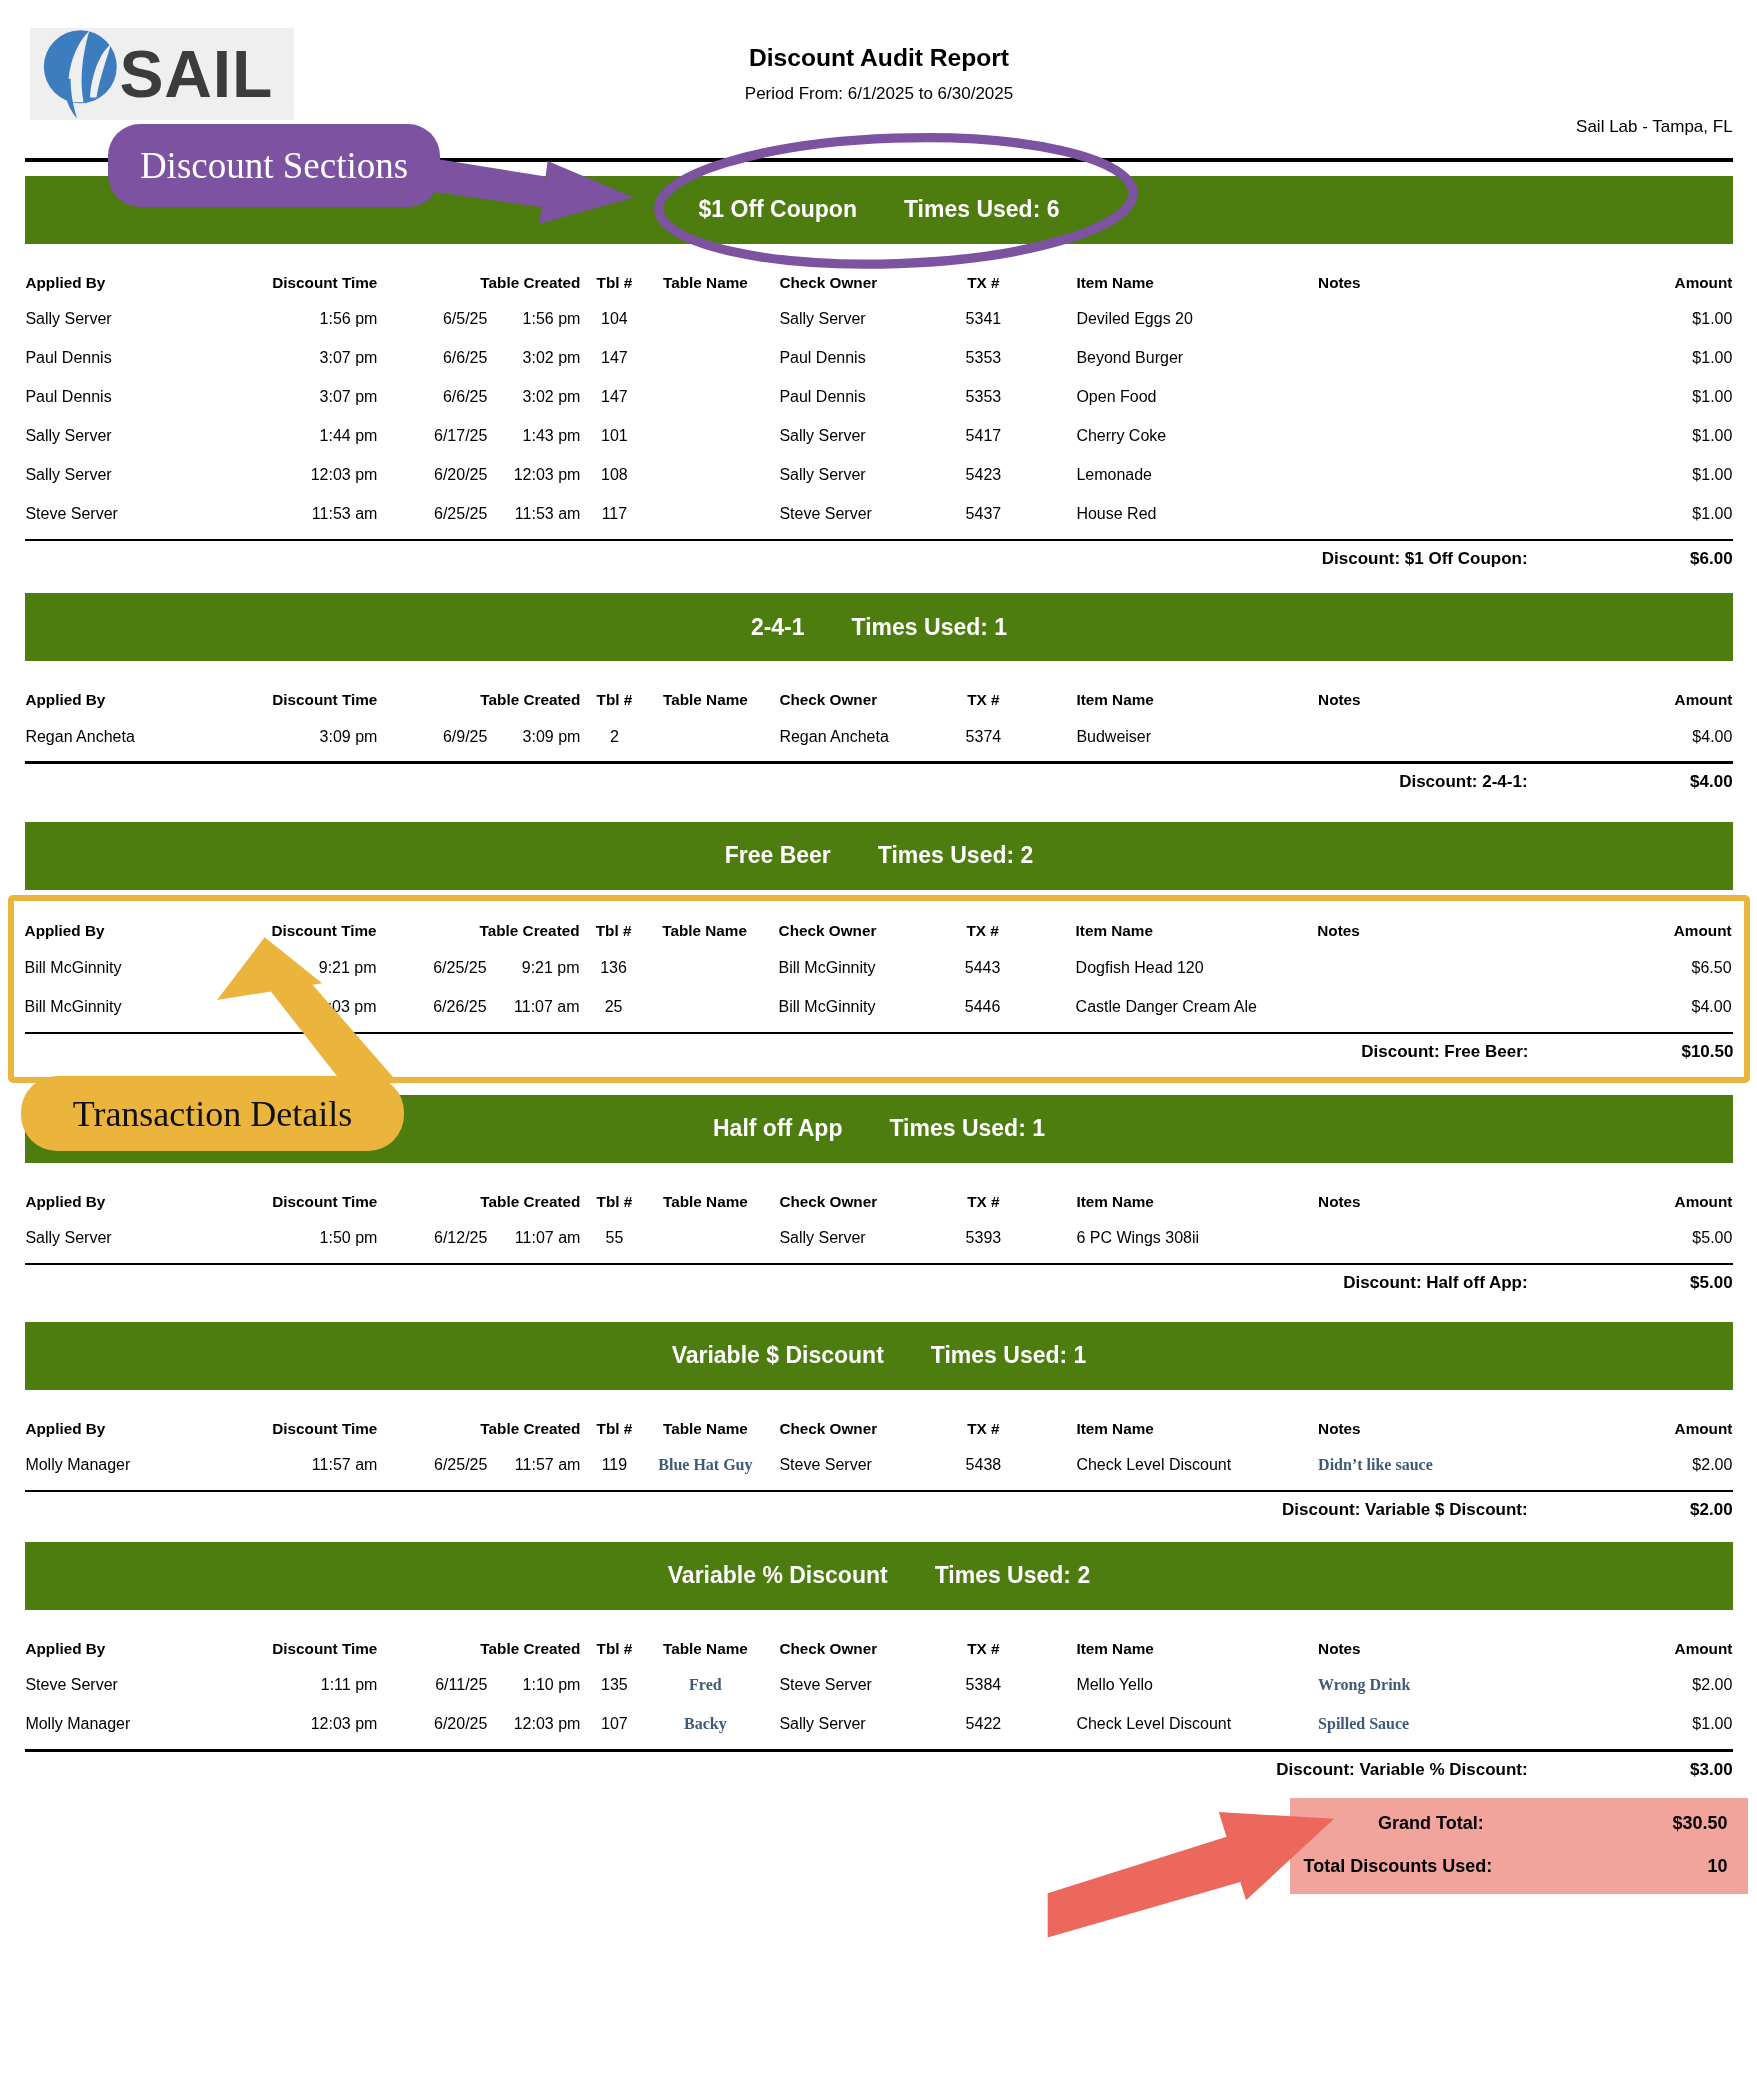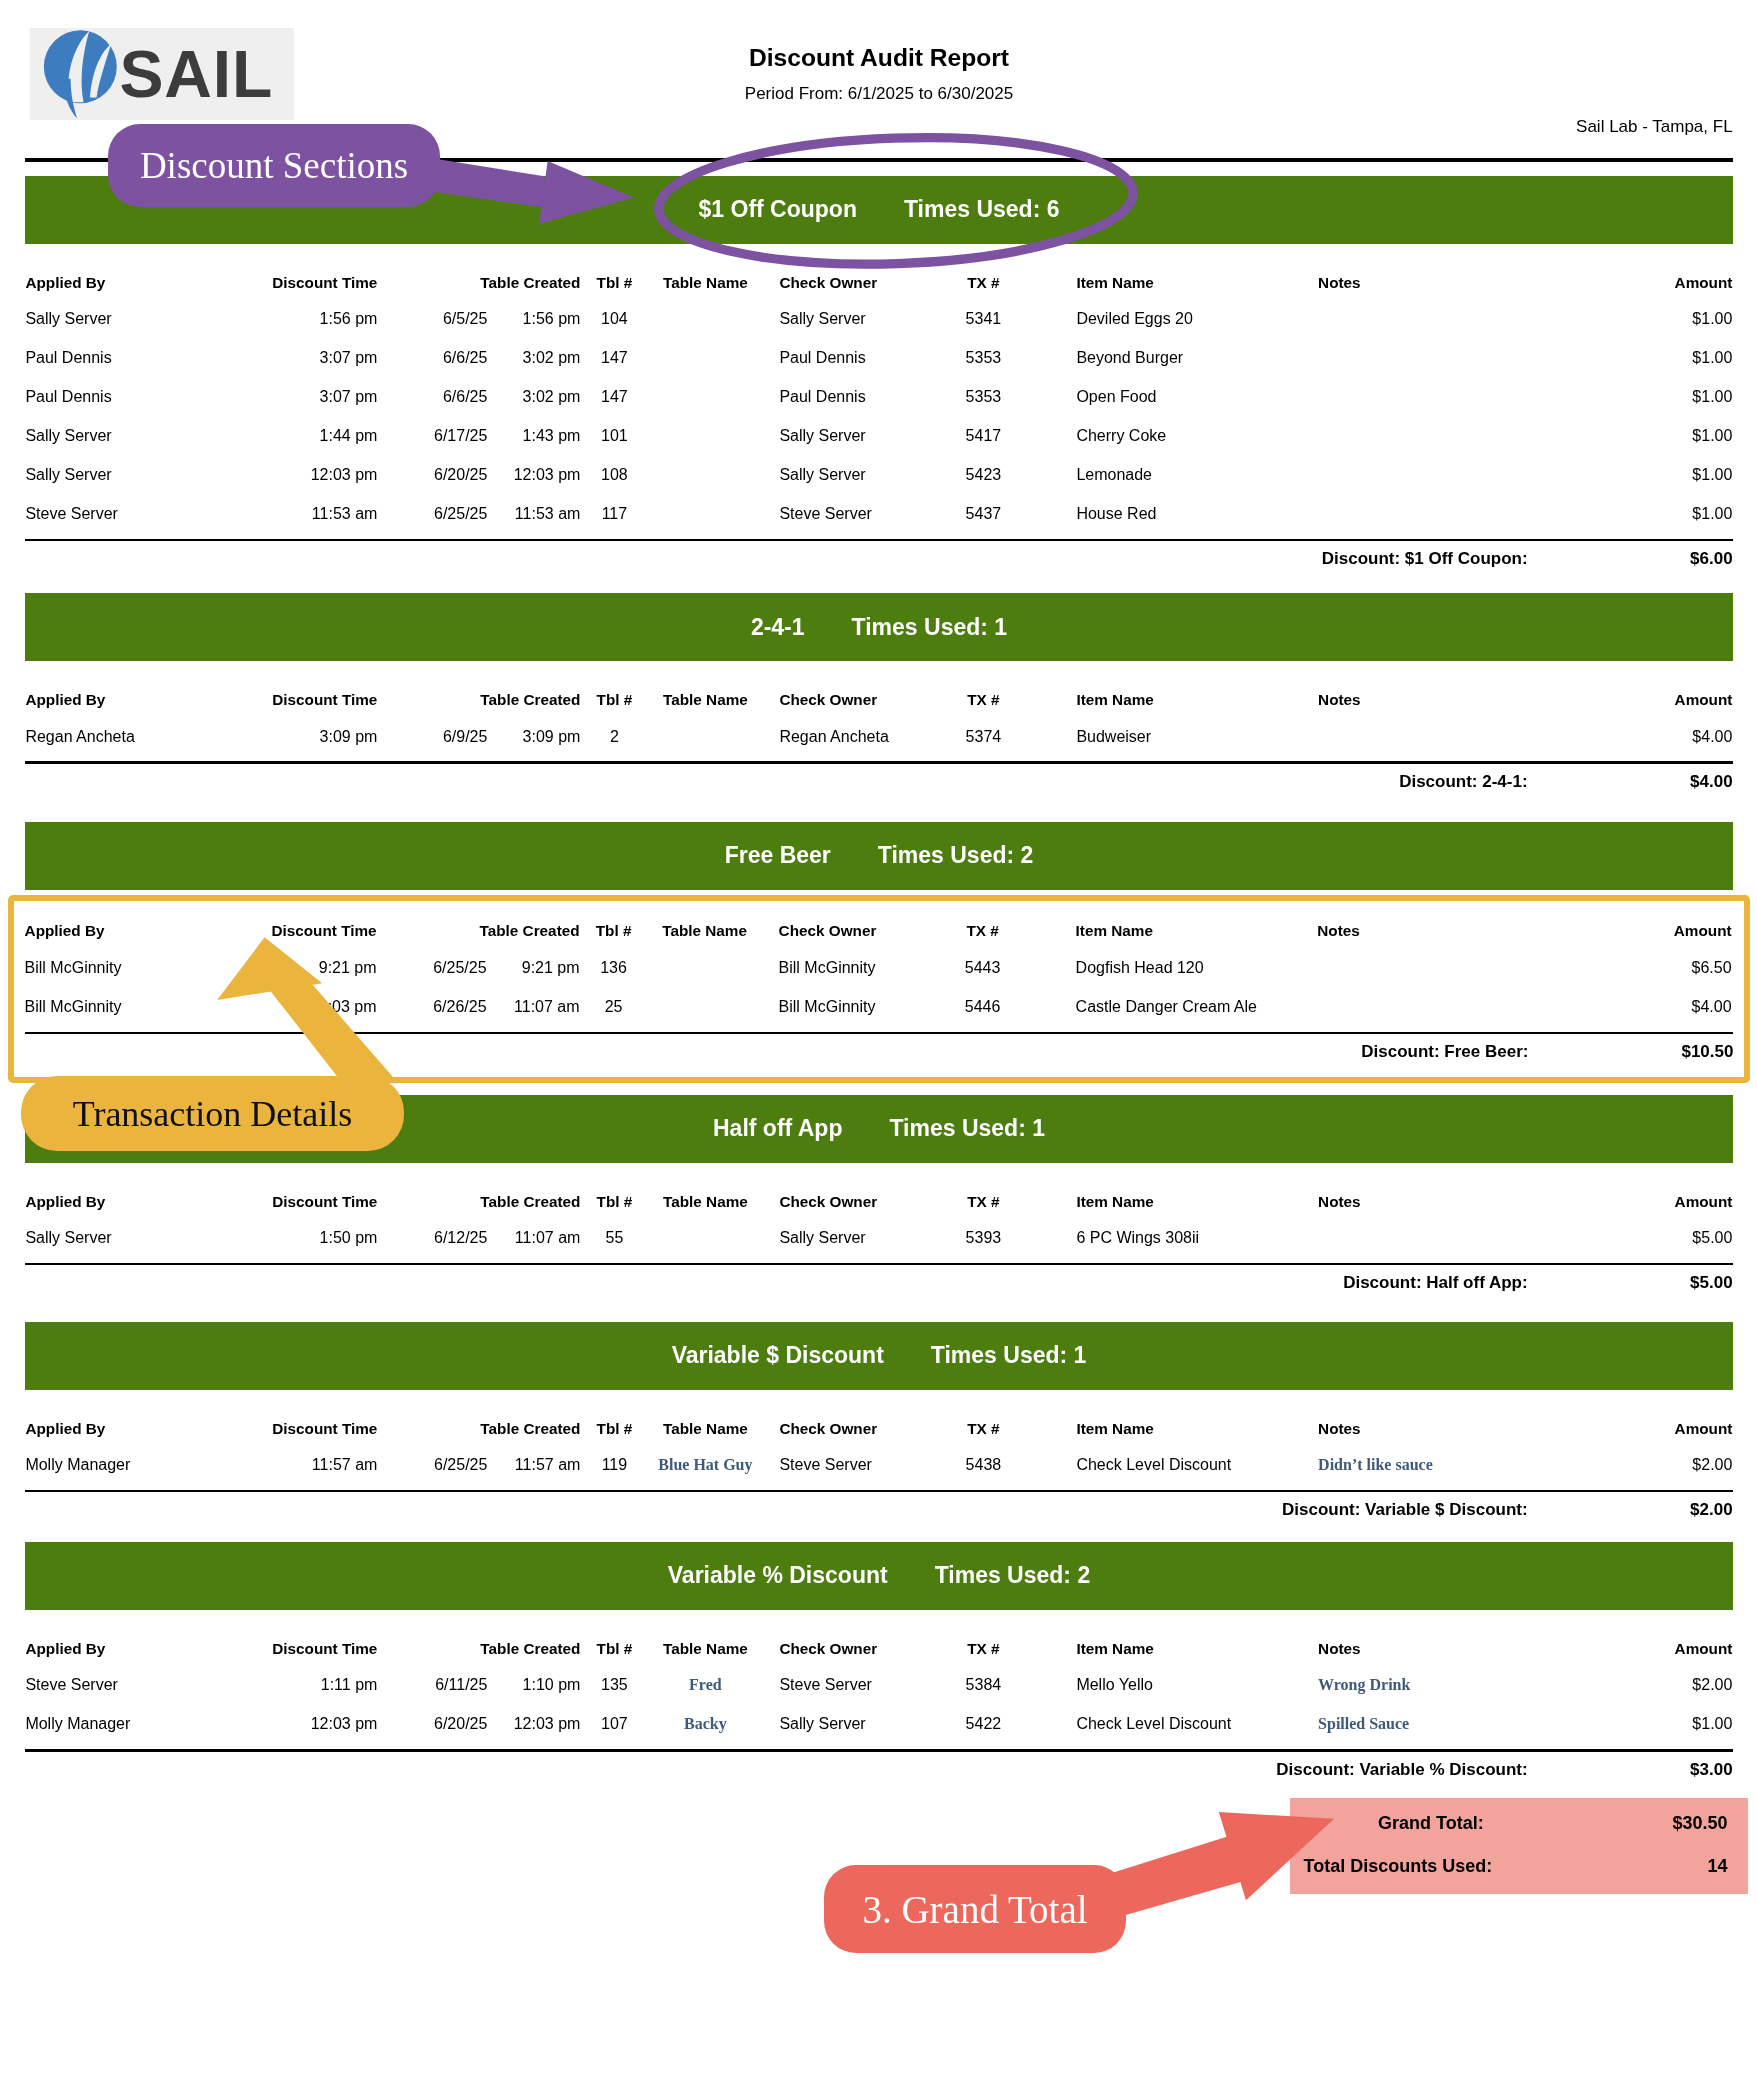--- a/index.html
+++ b/index.html
@@ -413,33 +413,32 @@
         </section>
       </div>
 
     <div class="grandbox">
       <div class="grow">
         <span class="g1">Grand Total:</span>
         <span class="gval">$30.50</span>
       </div>
       <div class="grow">
         <span class="g2">Total Discounts Used:</span>
-        <span class="gval">14</span>
+        <span class="gval">10</span>
       </div>
     </div>
   </div>
 
   <svg class="overlay" viewBox="0 0 2074 2466">
     <ellipse cx="1057" cy="237" rx="280" ry="74" fill="none" stroke="#7c52a1" stroke-width="11" transform="rotate(-2 1057 237)"></ellipse>
     <polygon points="506,186 642,208 650,246 508,226" fill="#7c52a1"></polygon>
     <polygon points="646,190 748,233 636,264" fill="#7c52a1"></polygon>
     <polygon points="404,1278 470,1278 360,1152 318,1168" fill="#eab43d"></polygon>
     <polygon points="312,1106 256,1180 380,1160" fill="#eab43d"></polygon>
     <polygon points="1236,2234 1236,2286 1486,2214 1464,2162" fill="#ec685c"></polygon>
     <polygon points="1438,2138 1574,2146 1470,2242" fill="#ec685c"></polygon>
   </svg>
 
   <div class="callout co-purple">Discount Sections</div>
   <div class="callout co-gold">Transaction Details</div>
-  <div class="callout co-salmon">3. Grand Total</div>
 
 </div>
 
 
 </body></html>

